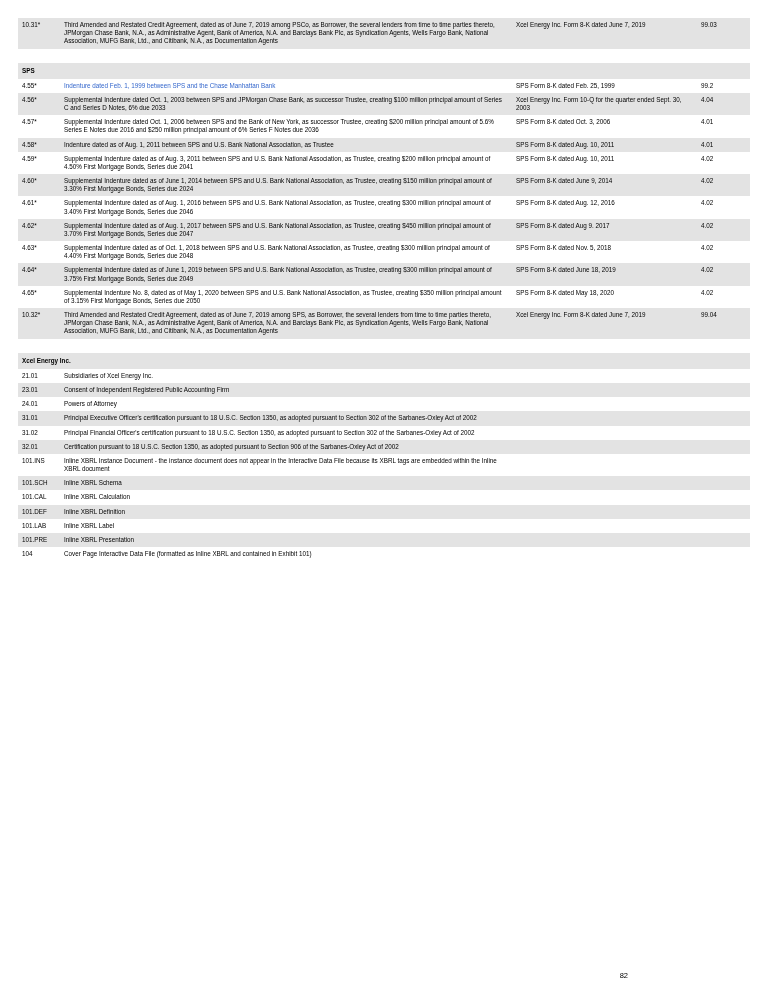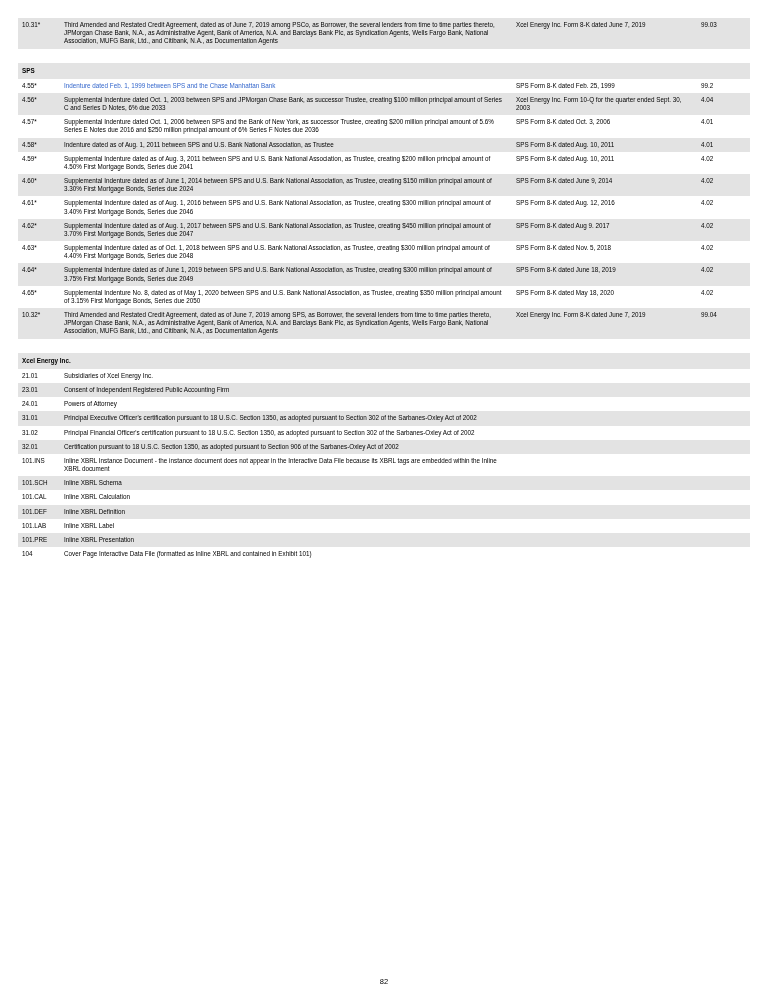--- a/index.html
+++ b/index.html
@@ -45,24 +45,24 @@
     padding-bottom: 4px;
   }
   .link {
     color: #3366cc;
   }
   .gap {
     height: 14px;
   }
   .footer {
     position: absolute;
-    bottom: 14px;
+    bottom: 20px;
     left: 0;
-    width: 768px;
-    text-align: center;
+    width: 628px;
+    text-align: right;
     font-size: 7.5px;
   }
 </style>
 </head>
 <body>
 
 <div class="page">
 
   <table class="exhibits">
     <colgroup>

